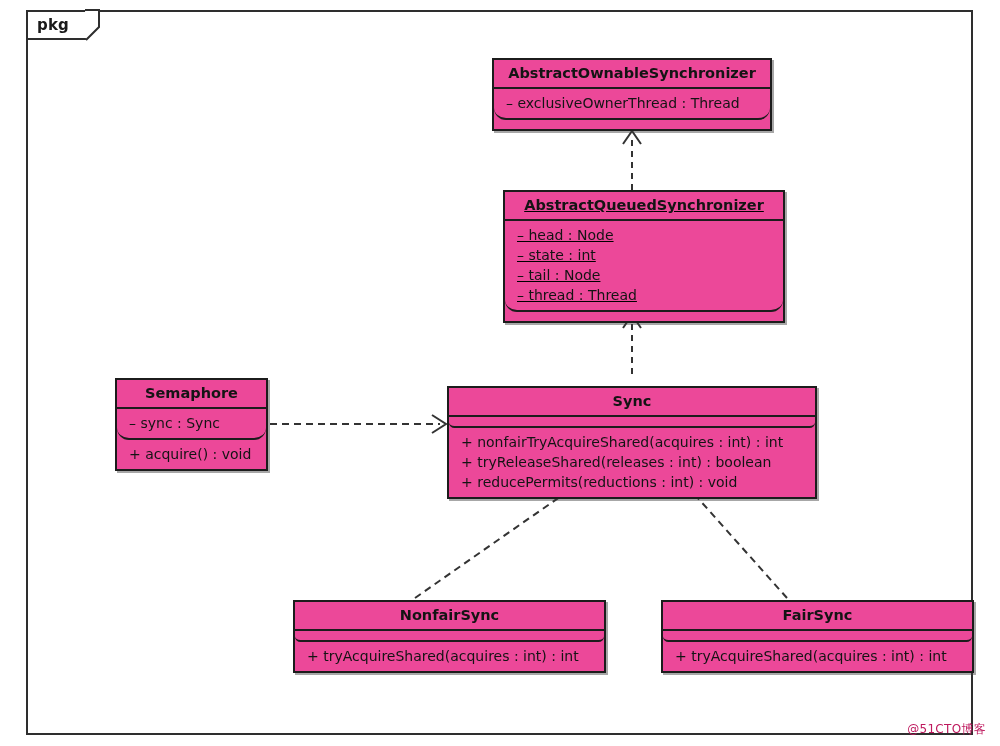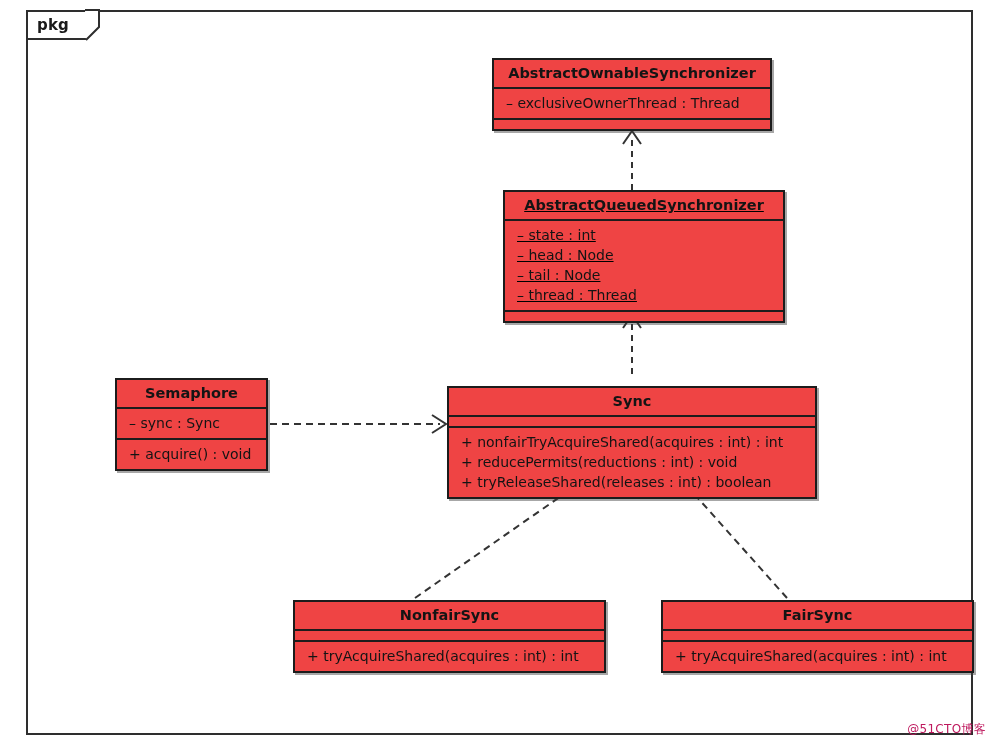--- a/index.html
+++ b/index.html
@@ -58,37 +58,38 @@
     font-weight: bold;
     color: #1a1a1a;
     letter-spacing: 0.2px;
     text-align: right;
   }
 
   
   .cls {
     position: absolute;
     box-sizing: border-box;
-    background: #ef4444;
+    background: #ec4899;
     border: 2px solid #1c1c1c;
     box-shadow: 2px 2px 0 rgba(60,60,60,0.45);
   }
   .cls-name {
     text-align: center;
     font-size: 14.5px;
     font-weight: bold;
     color: #141414;
     padding: 5px 6px 6px 6px;
     border-bottom: 2px solid #1c1c1c;
     white-space: nowrap;
     overflow: hidden;
   }
   .cls-compartment {
     border-bottom: 2px solid #1c1c1c;
     padding: 4px 0 5px 0;
+    border-radius: 12px;
   }
   .cls-compartment.last {
     border-bottom: none;
   }
   .cls-compartment.empty {
     height: 9px;
     padding: 0;
   }
   .cls-row {
     font-size: 14px;
@@ -163,35 +164,35 @@
     <div class="cls-name">AbstractOwnableSynchronizer</div>
     <div class="cls-compartment">
       <div class="cls-row">– exclusiveOwnerThread : Thread</div>
     </div>
     <div class="cls-compartment last empty"></div>
   </div>
 
   <div class="cls" style="left:503px; top:190px; width:282px;text-decoration:underline;">
     <div class="cls-name">AbstractQueuedSynchronizer</div>
     <div class="cls-compartment">
+      <div class="cls-row">– head : Node</div>
       <div class="cls-row">– state : int</div>
-      <div class="cls-row">– head : Node</div>
       <div class="cls-row">– tail : Node</div>
       <div class="cls-row">– thread : Thread</div>
     </div>
     <div class="cls-compartment last empty"></div>
   </div>
 
   <div class="cls" style="left:447px; top:386px; width:370px;">
     <div class="cls-name">Sync</div>
     <div class="cls-compartment empty"></div>
     <div class="cls-compartment last">
       <div class="cls-row">+ nonfairTryAcquireShared(acquires : int) : int</div>
+      <div class="cls-row">+ tryReleaseShared(releases : int) : boolean</div>
       <div class="cls-row">+ reducePermits(reductions : int) : void</div>
-      <div class="cls-row">+ tryReleaseShared(releases : int) : boolean</div>
     </div>
   </div>
 
   <div class="cls" style="left:91px; top:378px; width:153px;margin-left:24px;">
     <div class="cls-name">Semaphore</div>
     <div class="cls-compartment">
       <div class="cls-row">– sync : Sync</div>
     </div>
     <div class="cls-compartment last">
       <div class="cls-row">+ acquire() : void</div>

